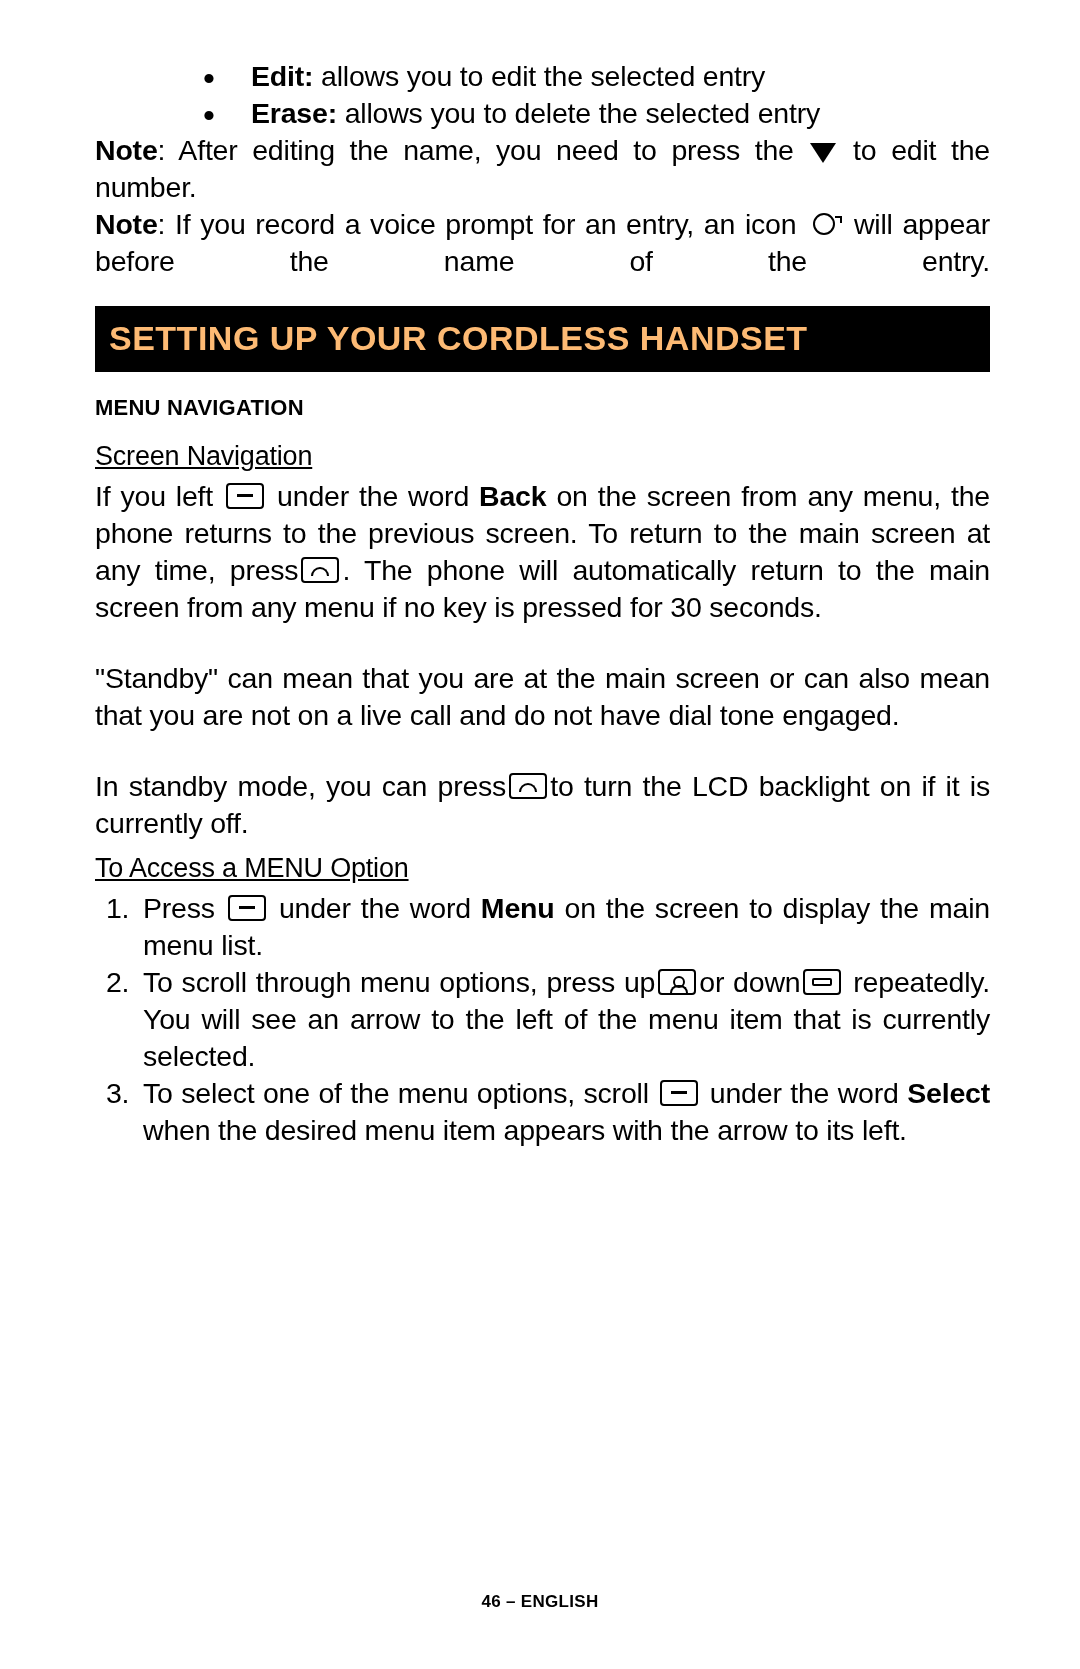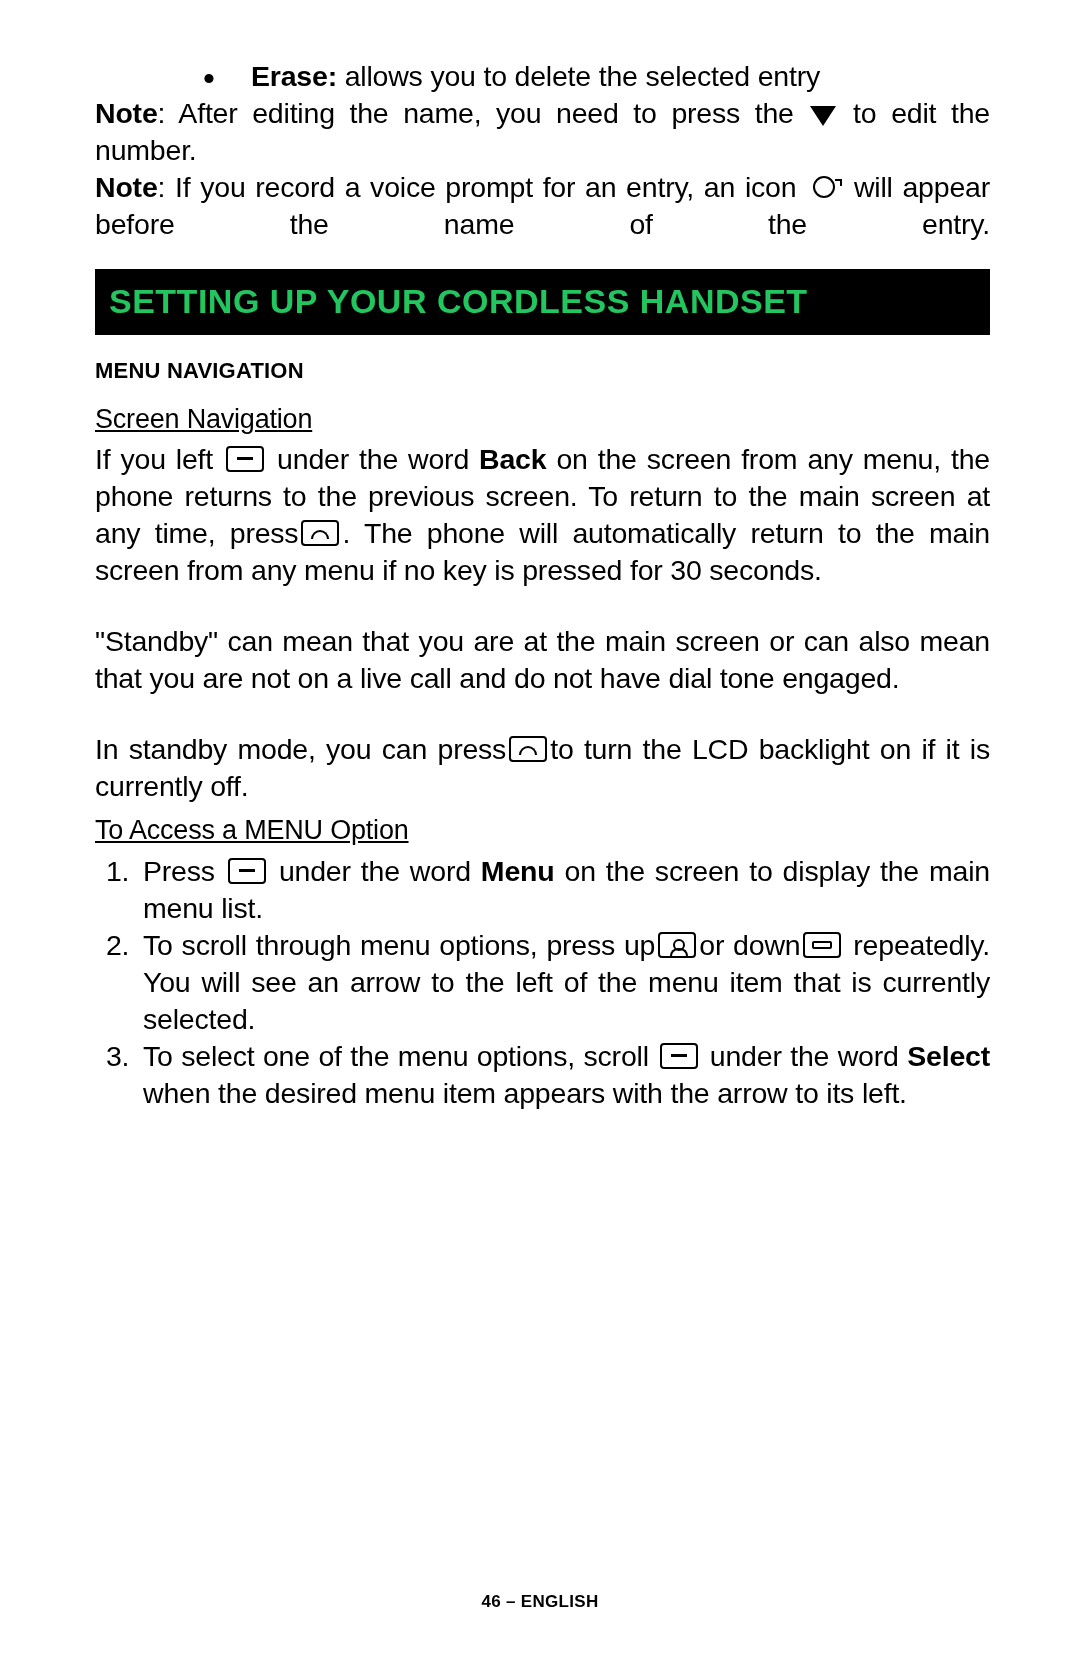--- a/index.html
+++ b/index.html
@@ -118,21 +118,21 @@
   .icon-voice::after {
     content: "";
     position: absolute;
     right: -2px; top: 6px;
     width: 5px; height: 5px;
     border-top: 2px solid #000;
     border-right: 2px solid #000;
   }
   .section-bar {
     background: #000;
-    color: #22c55e;
+    color: #fdba74;
     font-weight: bold;
     font-size: 34px;
     padding: 10px 14px 12px;
     margin-top: 26px;
     margin-bottom: 22px;
     letter-spacing: 0.5px;
   }
   h2.subhead {
     font-size: 22px;
     font-weight: bold;
@@ -168,20 +168,23 @@
     font-weight: bold;
     letter-spacing: 0.3px;
   }
   b { font-weight: bold; }
 </style>
 </head>
 <body>
 
 <ul class="bullets">
   <li>
+    <b>Edit:</b><span> allows you to edit the selected entry</span>
+  </li>
+  <li>
     <b>Erase:</b><span> allows you to delete the selected entry</span>
   </li>
 </ul>
 
 <div class="note-para">
   <b>Note</b><span>: After editing the name, you need to press the</span>
   <span class="icon-down-triangle"></span>
   <span>to edit the number.</span>
 </div>
 

